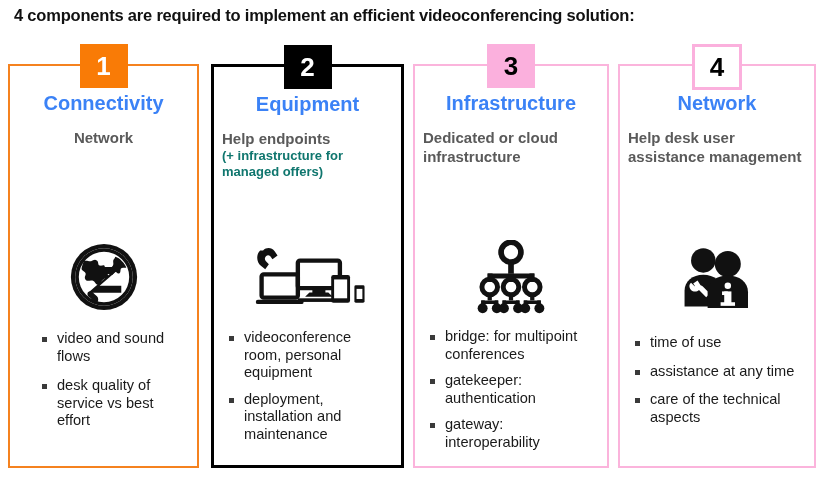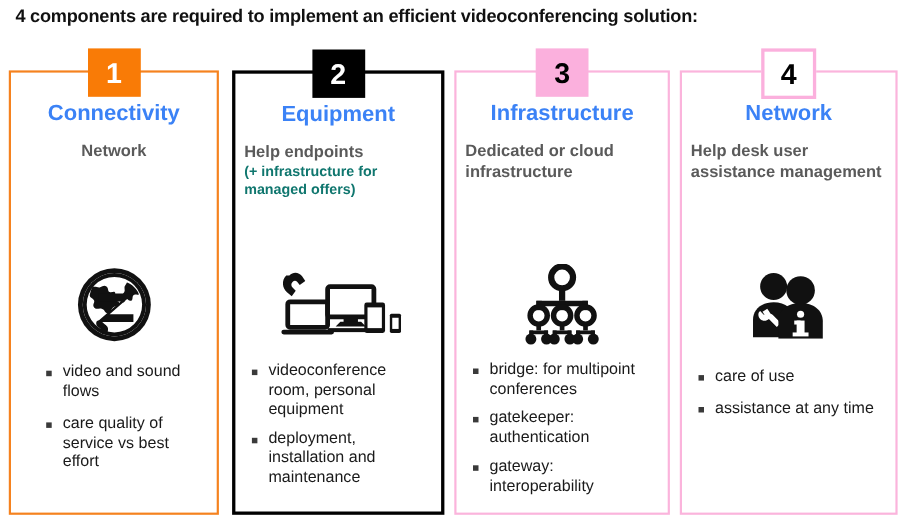--- a/index.html
+++ b/index.html
@@ -182,21 +182,21 @@
           <path d="M22 28c4-2 7 1 10 0s5-3 8-1 1 6 4 7 6-2 7 1-4 5-2 8 7 1 7 5-5 3-8 6-2 7-6 7-4-5-8-6-8 2-10-2 2-6 0-9-6-3-5-7 2-7 3-9z" fill="#111111"></path>
           <path d="M66 22c3 1 6 3 9 6s5 6 6 9c-3 1-5-1-7 1s0 6-3 7-4-3-6-2-2 5-5 4-2-5-1-8 4-4 4-7-1-5 1-7 1-3 2-3z" fill="#111111"></path>
           <path d="M30 70c3-1 5 2 7 4s5 3 5 7-2 6-5 5-3-4-5-6-5-3-5-6 1-4 3-4z" fill="#111111"></path>
           <path d="M72 78c2-2 5-4 8-8-1 4-3 7-5 10-1 0-2-1-3-2z" fill="#111111"></path>
           <path d="M30 36h44L44 62h30v10H28l30-26H30z" fill="#111111"></path>
         </svg>
       </div>
 
       <ul class="bullets">
         <li>video and sound flows</li>
-        <li>care quality of service vs best effort</li>
+        <li>desk quality of service vs best effort</li>
       </ul>
     </div>
 
     <div class="card c2">
       <div class="badge black">2</div>
       <div class="card-inner">
         <div class="card-title">Equipment</div>
         <div class="card-subtitle">
           <span>Help endpoints</span>
           <span class="card-subnote">(+ infrastructure for managed offers)</span>
@@ -292,19 +292,20 @@
           <circle cx="70" cy="25" r="18" fill="#111111"></circle>
           <path d="M42 86V64c0-14 12-23 28-23s28 9 28 23v22z" fill="#111111"></path>
           <circle cx="70" cy="55" r="4.5" fill="#ffffff"></circle>
           <rect x="65" y="63" width="10" height="19" fill="#ffffff"></rect>
           <rect x="60" y="78" width="20" height="5" fill="#ffffff"></rect>
           <rect x="62" y="63" width="8" height="5" fill="#ffffff"></rect>
         </svg>
       </div>
 
       <ul class="bullets">
-        <li>care of use</li>
+        <li>time of use</li>
         <li>assistance at any time</li>
+        <li>care of the technical aspects</li>
       </ul>
     </div>
 
   </div>
 </div>
 
 </body></html>

